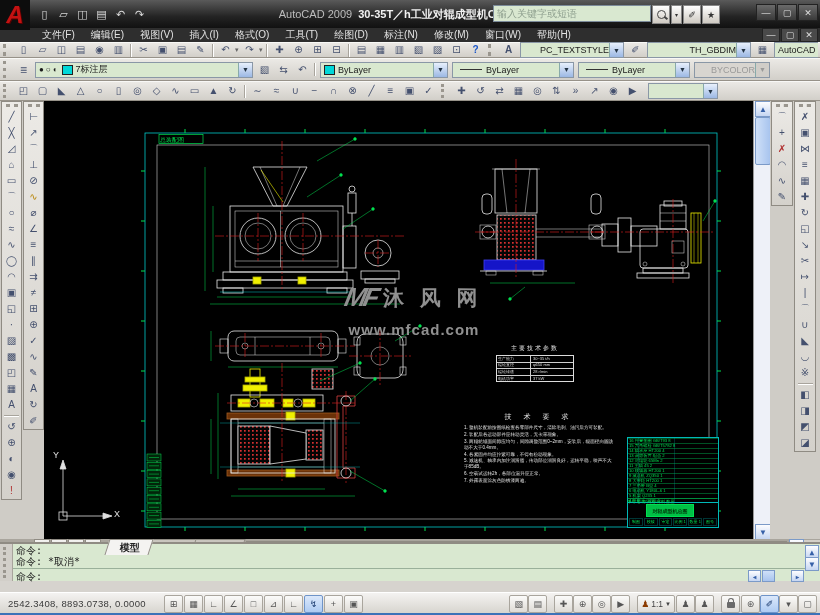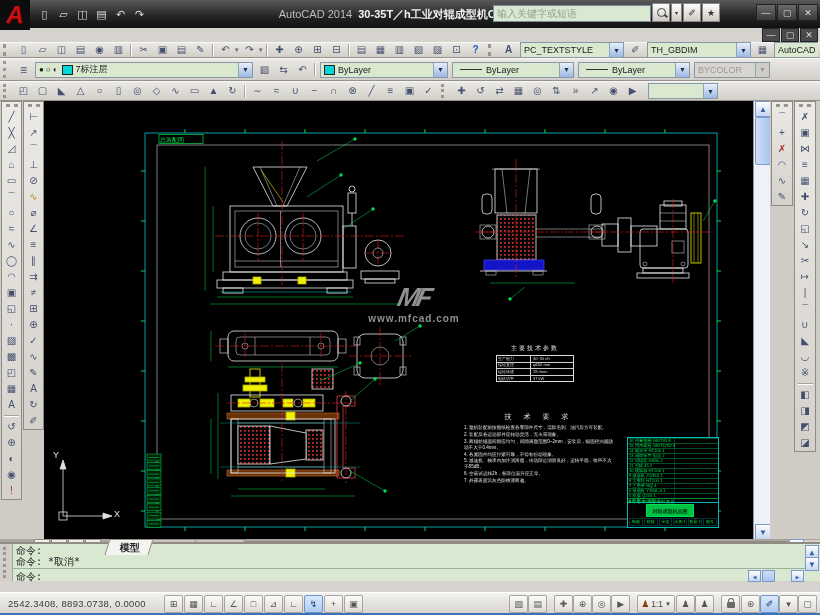--- a/index.html
+++ b/index.html
@@ -10,21 +10,21 @@
   .titlebar{position:absolute;left:0;top:0;width:820px;height:28px;
     background:linear-gradient(#5a5a5a,#232323 60%,#111);display:flex;align-items:center;}
   .acad-logo{position:absolute;left:0;top:0;width:30px;height:30px;background:#0d0d0d;
     color:#c41212;font-weight:bold;font-style:italic;font-size:24px;display:flex;
     align-items:center;justify-content:center;z-index:5;text-shadow:1px 1px 0 #5a0000;}
   .qat{display:flex;gap:2px;margin-left:36px;}
   .qat .tb{width:17px;height:17px;color:#d8d8d8;font-size:11px;display:flex;align-items:center;justify-content:center;}
   .title-text{position:absolute;left:0;right:0;text-align:center;font-size:11px;color:#bdbdbd;pointer-events:none;}
   .title-text b{color:#f2f2f2;}
   .title-text .fly{color:#9a9a9a;font-size:9px;}
-  .search-wrap{position:absolute;right:100px;top:5px;display:flex;align-items:flex-end;height:17px;}
+  .search-wrap{position:absolute;right:100px;top:5px;display:flex;align-items:flex-start;height:17px;}
   .search-box{width:150px;height:15px;background:#d9e8d0;border:1px solid #7c8b9a;
     font-size:10px;color:#8fa08f;padding:0 3px;display:flex;align-items:center;overflow:hidden;white-space:nowrap;}
   .sbtn{width:16px;height:17px;background:linear-gradient(#fefefe,#cfcac2);border:1px solid #888;
     display:flex;align-items:center;justify-content:center;color:#333;font-size:9px;margin-left:1px;}
   .magic{position:relative;width:7px;height:7px;border:1.6px solid #444;border-radius:50%;}
   .magic::after{content:"";position:absolute;left:6px;top:6px;width:4px;height:1.6px;background:#444;transform:rotate(40deg);}
   .winbtns{position:absolute;right:2px;top:4px;display:flex;gap:1px;}
   .winbtn{width:18px;height:15px;background:linear-gradient(#6a6a6a,#3a3a3a);border:1px solid #222;
     color:#ddd;font-size:9px;display:flex;align-items:center;justify-content:center;}
   
@@ -50,41 +50,41 @@
   .dropdot{width:5px;color:#666;font-size:7px;}
   .combo{height:16px;background:#d9e8cf;border:1px solid #8a97a6;display:flex;align-items:center;
     font-size:9px;color:#1a1a1a;padding-left:3px;box-sizing:border-box;margin:0 2px;overflow:hidden;white-space:nowrap;}
   .caret{margin-left:auto;width:13px;height:100%;background:linear-gradient(#e8f0fc,#9cb8e4);
     border-left:1px solid #8aa;color:#234;font-size:7px;display:flex;align-items:center;justify-content:center;}
   .combo.disabled{background:#d8d5d0;color:#9a9a9a;}
   .combo.disabled .caret{background:#d0cdc8;color:#999;}
   .sw{width:9px;height:8px;background:#00d8d8;border:1px solid #222;margin-right:3px;}
   .ltline{width:22px;height:1px;background:#333;margin:0 4px;}
   .mini{font-size:8px;margin-right:2px;}
-  .combo-label{flex:1;text-align:left;}
+  .combo-label{flex:1;text-align:right;}
   
   .main{position:absolute;left:0;top:101px;width:820px;height:438px;background:#b9b5ae;}
   .leftbars{position:absolute;left:0;top:0;width:44px;height:438px;background:#cfccc6;display:flex;}
   .vcol{width:20px;background:linear-gradient(#eceae6,#d4d1cb);border:1px solid #8f8b83;
     margin-left:1px;display:flex;flex-direction:column;align-items:center;height:fit-content;}
   .vcol .hgrip{width:12px;border-top:3px dotted #9a968e;margin:2px 0;}
   .vcol .tb{width:17px;height:16px;}
   .hsepv{width:15px;height:1px;background:#a8a49c;border-bottom:1px solid #fff;margin:2px 0;}
   .rightbars{position:absolute;left:770px;top:0;width:50px;height:438px;background:#cfccc6;display:flex;align-items:flex-start;}
   
   .canvas{position:absolute;left:44px;top:0;width:709px;height:438px;background:#000;overflow:hidden;}
   .canvas svg{position:absolute;left:0;top:0;}
   .overlay{position:absolute;z-index:3;}
   .dwg-title{left:230px;top:3px;width:460px;text-align:center;color:#f000f0;
     font-size:18px;font-weight:bold;letter-spacing:1px;white-space:nowrap;}
   .watermark{left:280px;top:181px;width:180px;color:#909090;text-align:center;z-index:2;}
   .wm-row{display:flex;align-items:center;justify-content:center;gap:6px;}
   .wm-logo{font-size:26px;font-weight:bold;font-style:italic;transform:skewX(-12deg);letter-spacing:-3px;}
   .wm-name{font-size:21px;font-weight:bold;letter-spacing:5px;}
-  .wm-url{font-size:10px;font-weight:bold;margin-top:0;letter-spacing:1px;}
+  .wm-url{font-size:15px;font-weight:bold;margin-top:8px;letter-spacing:1px;}
   .params{left:452px;top:243px;width:78px;}
   .params-title{color:#e8e8e8;font-size:6px;text-align:center;letter-spacing:2px;margin-bottom:2px;}
   .params-table{border:1px solid #dcdcdc;}
   .prow{display:flex;border-bottom:1px solid #cfcfcf;height:5.6px;align-items:center;}
   .prow:last-child{border-bottom:none;}
   .prow span{color:#ddd;font-size:4px;line-height:1;white-space:nowrap;overflow:hidden;}
   .prow .pk{width:34px;border-right:1px solid #cfcfcf;height:100%;display:flex;align-items:center;padding-left:1px;box-sizing:border-box;}
   .prow .pv{flex:1;padding-left:2px;}
   .notes{left:420px;top:311px;width:150px;color:#e6e6e6;}
   .notes-title{font-size:7px;letter-spacing:5px;text-align:center;margin-bottom:3px;}
@@ -159,40 +159,53 @@
     <div class="acad-logo">A</div>
     <div class="qat iconstrip">
         <div class="tb">▯</div>
         <div class="tb">▱</div>
         <div class="tb">◫</div>
         <div class="tb">▤</div>
         <div class="tb">↶</div>
         <div class="tb">↷</div>
       </div>
     <div class="title-text">
-      <span>AutoCAD 2014</span>&nbsp;
+      <span>AutoCAD 2009</span>&nbsp;
       <b>30-35T／h工业对辊成型机CAD总图</b>
       <span class="fly">▸</span>
     </div>
     <div class="search-wrap">
       <div class="search-box">输入关键字或短语</div>
       <div class="sbtn">
           <span class="magic"></span>
         </div>
       <div class="sbtn" style="width:9px;font-size:6px">▾</div>
       <div class="sbtn">✐</div>
       <div class="sbtn">★</div>
     </div>
     <div class="winbtns">
         <div class="winbtn">—</div>
         <div class="winbtn">▢</div>
         <div class="winbtn">✕</div>
       </div>
   </div>
 
+  <div class="menubar">
+      <div class="menu-item">文件(F)</div>
+      <div class="menu-item">编辑(E)</div>
+      <div class="menu-item">视图(V)</div>
+      <div class="menu-item">插入(I)</div>
+      <div class="menu-item">格式(O)</div>
+      <div class="menu-item">工具(T)</div>
+      <div class="menu-item">绘图(D)</div>
+      <div class="menu-item">标注(N)</div>
+      <div class="menu-item">修改(M)</div>
+      <div class="menu-item">窗口(W)</div>
+      <div class="menu-item">帮助(H)</div>
+    </div>
   <div class="menuwin">
       <div class="winbtn">—</div>
       <div class="winbtn">▢</div>
       <div class="winbtn">✕</div>
     </div>
 
   <div class="trow row-std">
     <span class="grip"></span>
     <div class="iconstrip">
         <div class="tb">▯</div>
@@ -620,20 +633,21 @@
             <rect x="4" y="411" width="8" height="8"></rect>
           </g>
         </g>
       </svg>
 
       <div class="overlay" style="left:116px;top:35px;color:#00e050;font-size:6px;white-space:nowrap">总装配图</div>
 
       <div class="overlay watermark">
         <div class="wm-row">
           <span class="wm-logo">MF</span>
+          <span class="wm-name">沐 风 网</span>
         </div>
         <div class="wm-url">www.mfcad.com</div>
       </div>
 
       <div class="overlay params">
         <div class="params-title">主要技术参数</div>
         <div class="params-table">
             <div class="prow">
               <span class="pk">生产能力</span>
               <span class="pv">30~35 t/h</span>

